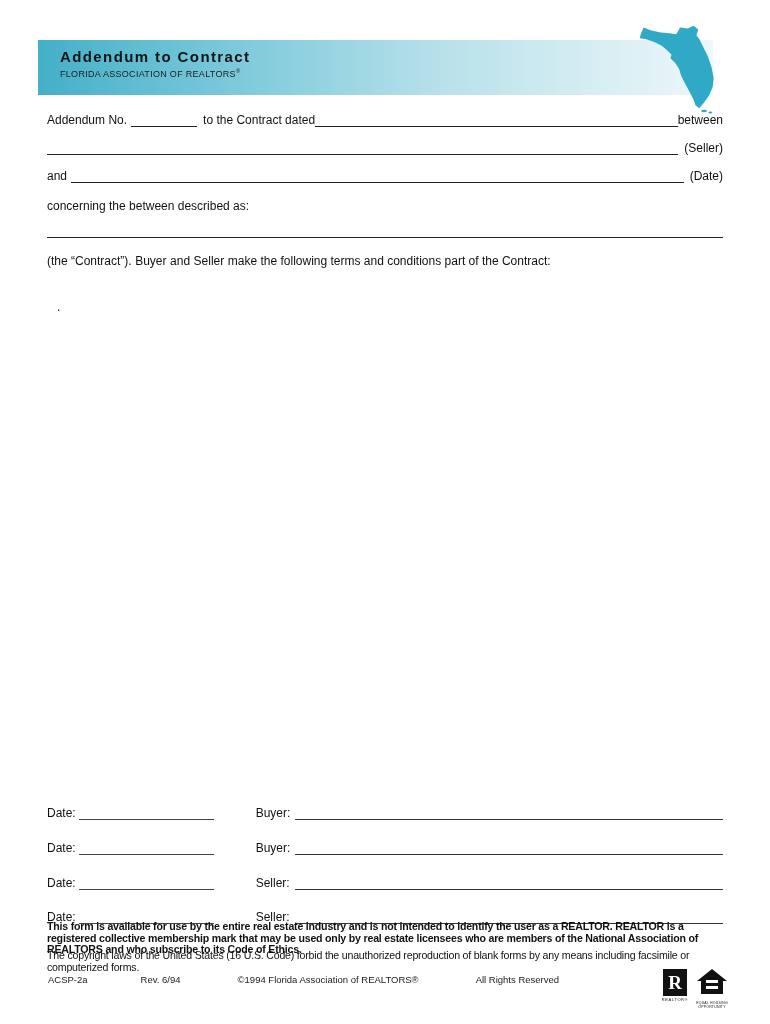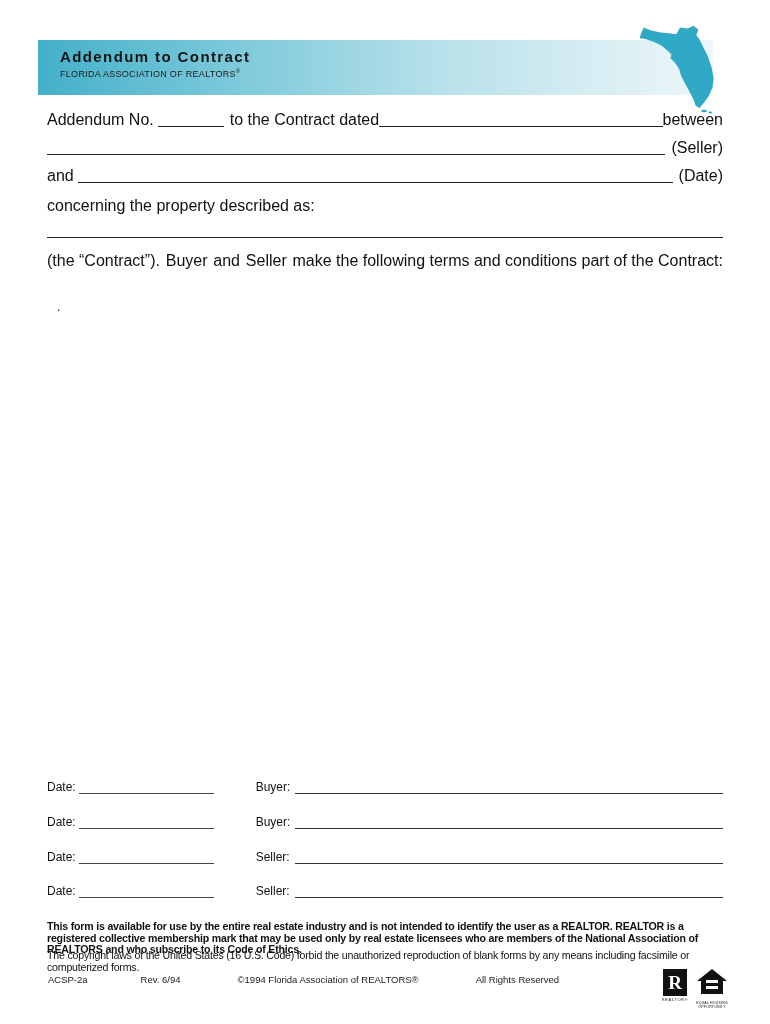--- a/index.html
+++ b/index.html
@@ -20,41 +20,41 @@
   }
   .subtitle {
     position:absolute; left:60px; top:68px; font-size:9px; letter-spacing:0.3px; color:#1c1c1c;
   }
   .subtitle sup { font-size:6px; }
   .florida { position:absolute; left:636px; top:18px; width:92px; height:96px; }
 
   
   .row {
     position:absolute; left:47px; width:676px; height:17px;
-    display:flex; align-items:flex-end; font-size:16px; line-height:14px;justify-content:space-between;
+    display:flex; align-items:flex-end; font-size:12px; line-height:14px;
   }
   .lbl { white-space:nowrap; }
   .b { font-weight:normal; }
   .fill { border-bottom:1px solid #222; height:15px; }
   .fill.flex { flex:1 1 auto; }
   .gap4 { margin-left:4px; } .gap6 { margin-left:6px; }
   .seg + .seg { margin-left:3.5px; }
 
   .prop-line {
     position:absolute; left:47px; top:222px; width:676px; height:16px;
     border-bottom:1px solid #222;
   }
 
   .terms-area { position:absolute; left:47px; top:278px; width:676px; height:488px; }
   .terms-dot { position:absolute; left:10px; top:22px; font-size:12px; }
 
   
   .sig-row {
     position:absolute; left:47px; width:676px; height:17px;
-    display:flex; align-items:flex-end; font-size:12px; line-height:14px;
+    display:flex; align-items:flex-end; font-size:12px; line-height:14px;margin-top:26px;
   }
   .date-fill { width:135px; border-bottom:1px solid #444; height:15px; margin-left:3px; }
   .sig-spacer { width:42px; }
   .sig-fill { flex:1 1 auto; border-bottom:1px solid #333; height:15px; margin-left:5px; }
 
   
   .notice {
     position:absolute; left:47px; top:921px; width:678px;
     font-size:10.6px; font-weight:bold; line-height:11.6px; letter-spacing:-0.2px;
   }
@@ -107,21 +107,21 @@
     <span class="lbl b gap6">(Seller)</span>
   </div>
 
   <div class="row" style="top:166px;">
     <span class="lbl">and</span>
     <span class="fill flex gap4"></span>
     <span class="lbl b gap6">(Date)</span>
   </div>
 
   <div class="row" style="top:196px;">
-    <span class="lbl">concerning the property described as:</span>
+    <span class="lbl">concerning the between described as:</span>
   </div>
 
   <div class="prop-line"></div>
 
   <div class="row" style="top:251px;">
     <span class="seg lbl">(the “Contract”).</span>
     <span class="seg lbl b">Buyer</span>
     <span class="seg lbl">and</span>
     <span class="seg lbl b">Seller</span>
     <span class="seg lbl">make the following terms and conditions part of the Contract:</span>

